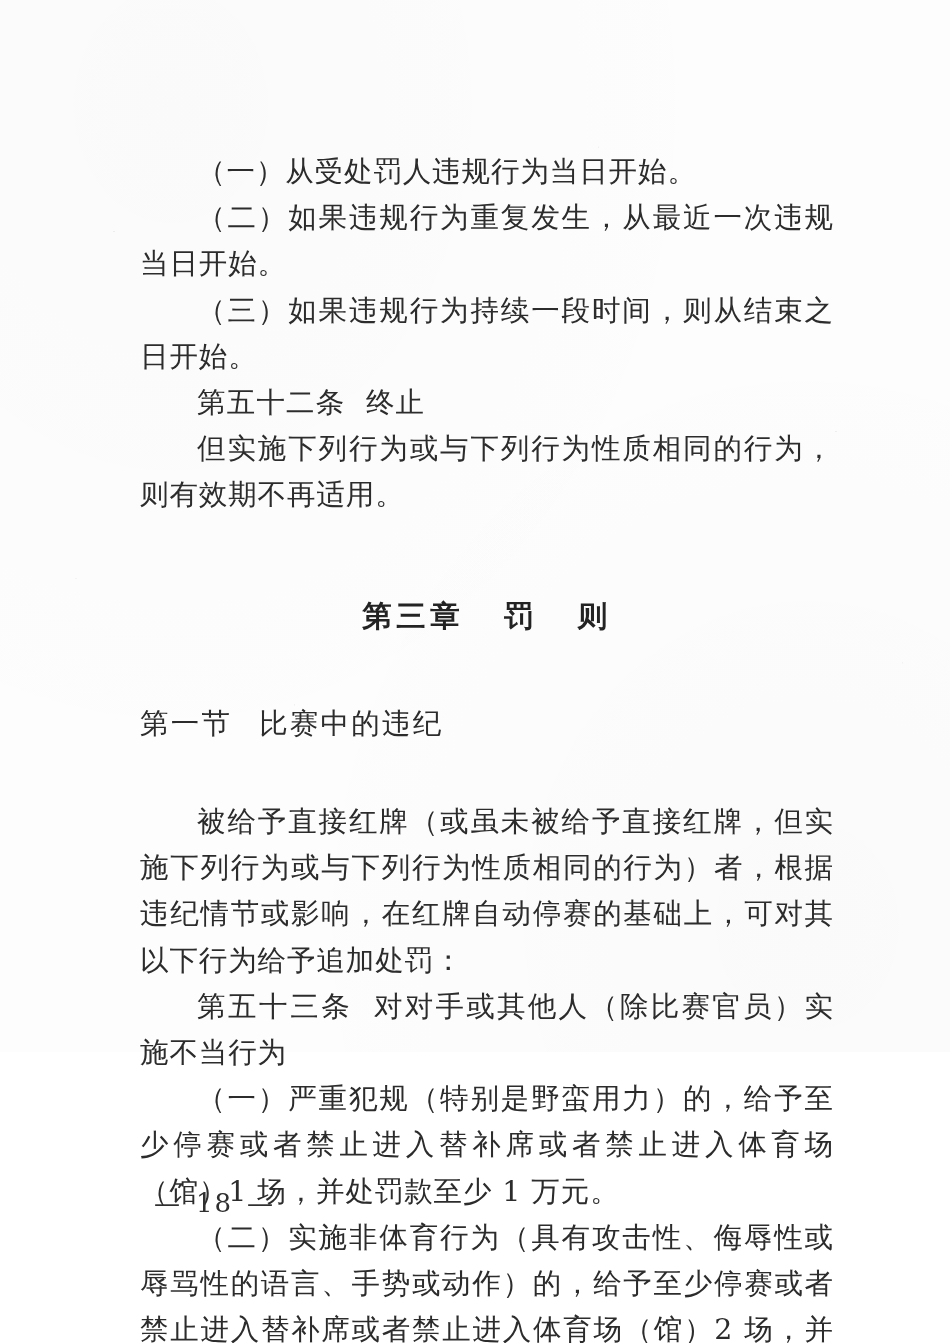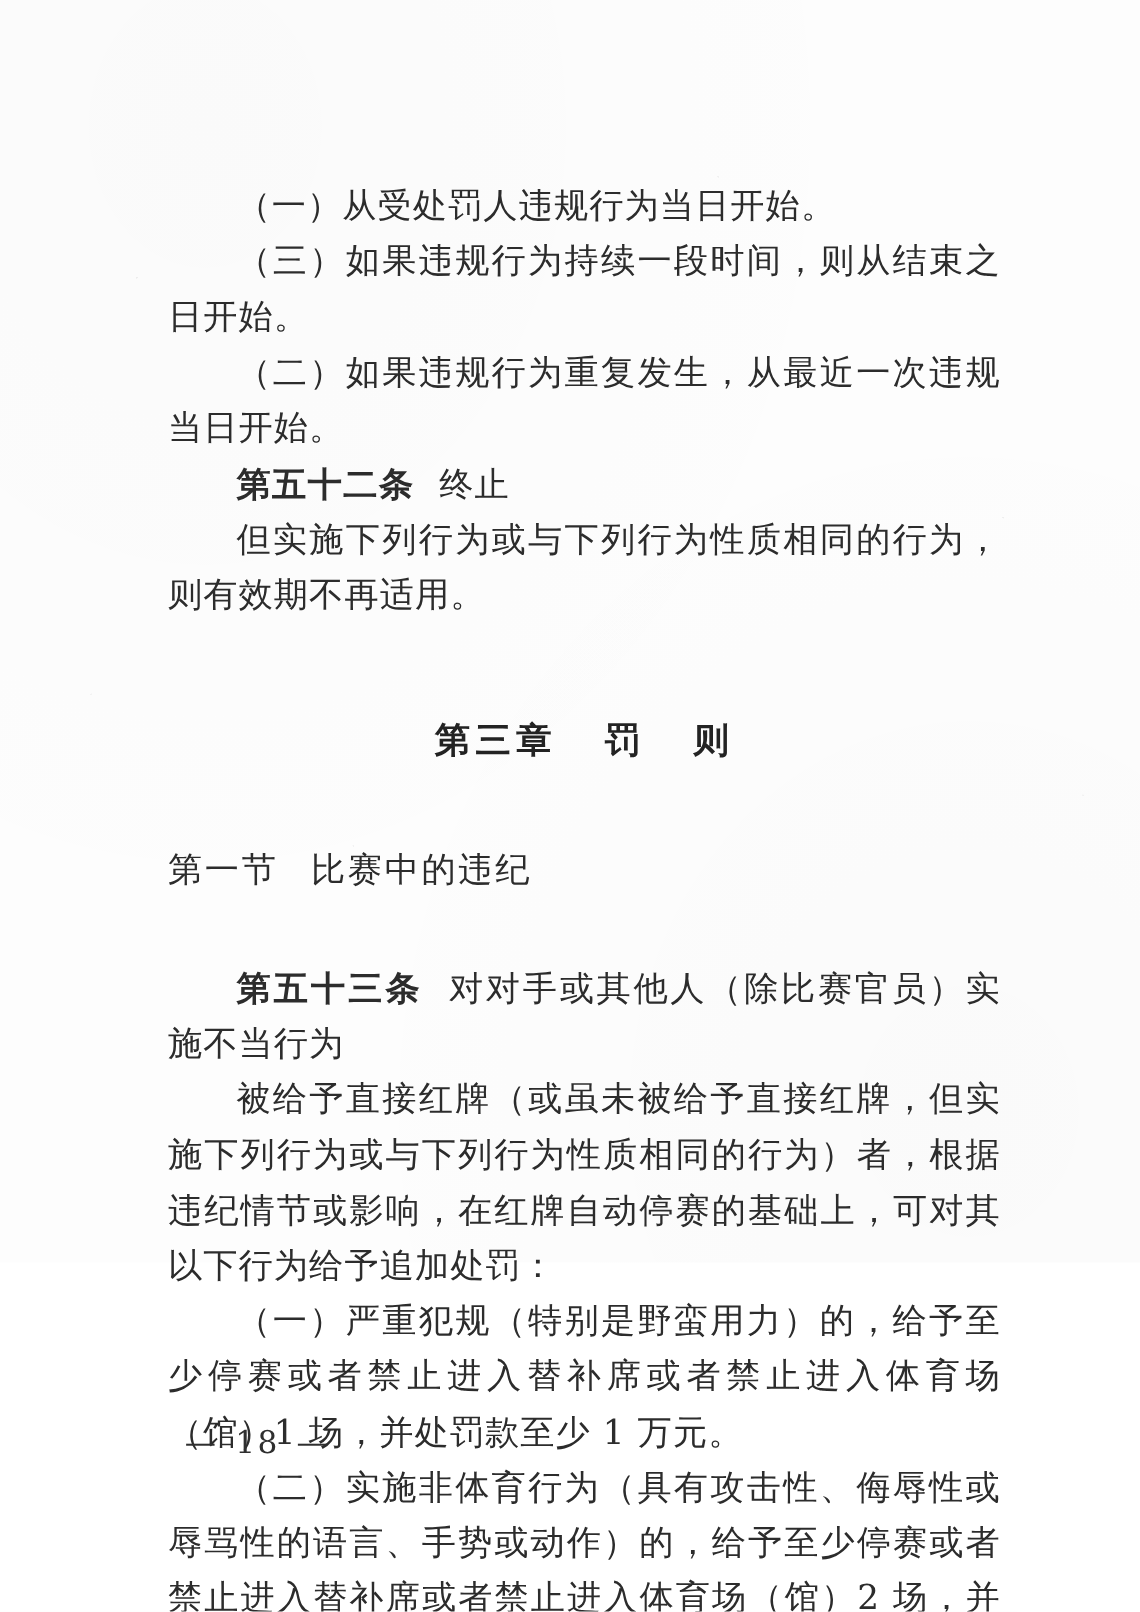--- a/index.html
+++ b/index.html
@@ -57,21 +57,21 @@
     text-align: justify;
     text-justify: inter-character;
     letter-spacing: 0.9px;
     margin: 0;
     text-indent: 2em;
     font-weight: 400;
     -webkit-font-smoothing: antialiased;
   }
 
   .p .lead {
-    font-weight: 700;
+    font-weight: 400;
     letter-spacing: 1.2px;
   }
   .p .gap {
     display: inline-block;
     width: 0.72em;
   }
 
   
   .chapter-heading {
     margin: 16px;
@@ -125,40 +125,40 @@
 </head>
 <body>
 
 <div id="page">
 
   <div id="speckle"></div>
 
   <div id="textblock">
 
     <p class="p">（一）从受处罚人违规行为当日开始。</p>
+    <p class="p">（二）如果违规行为重复发生，从最近一次违规当日开始。</p>
     <p class="p">（三）如果违规行为持续一段时间，则从结束之日开始。</p>
-    <p class="p">（二）如果违规行为重复发生，从最近一次违规当日开始。</p>
 
     <p class="p"><span class="lead">第五十二条</span><span class="gap"></span><span>终止</span></p>
 
     <p class="p">但实施下列行为或与下列行为性质相同的行为，则有效期不再适用。</p>
 
     <div class="spacer-lg"></div>
 
     <p class="chapter-heading"><span>第三章</span><span class="wide-gap"></span><span>罚</span><span class="wide-gap"></span><span>则</span></p>
 
     <div class="spacer-sm"></div>
 
     <p class="section-heading"><span>第一节</span><span class="wide-gap"></span><span>比赛中的违纪</span></p>
 
     <div class="spacer-md"></div>
 
+    <p class="p">被给予直接红牌（或虽未被给予直接红牌，但实施下列行为或与下列行为性质相同的行为）者，根据违纪情节或影响，在红牌自动停赛的基础上，可对其以下行为给予追加处罚：</p>
+
     <p class="p"><span class="lead">第五十三条</span><span class="gap"></span><span>对对手或其他人（除比赛官员）实施不当行为</span></p>
-
-    <p class="p">被给予直接红牌（或虽未被给予直接红牌，但实施下列行为或与下列行为性质相同的行为）者，根据违纪情节或影响，在红牌自动停赛的基础上，可对其以下行为给予追加处罚：</p>
 
     <p class="p">（一）严重犯规（特别是野蛮用力）的，给予至少停赛或者禁止进入替补席或者禁止进入体育场（馆）1 场，并处罚款至少 1 万元。</p>
     <p class="p">（二）实施非体育行为（具有攻击性、侮辱性或辱骂性的语言、手势或动作）的，给予至少停赛或者禁止进入替补席或者禁止进入体育场（馆）2 场，并处罚款至少 2 万元。</p>
 
   </div>
 
   <div id="footer">
     <span class="dash">—</span><span>18</span><span class="dash">—</span>
   </div>
 

